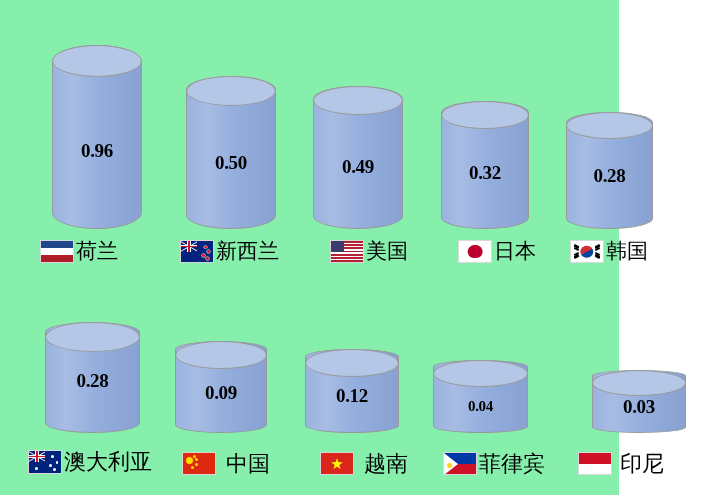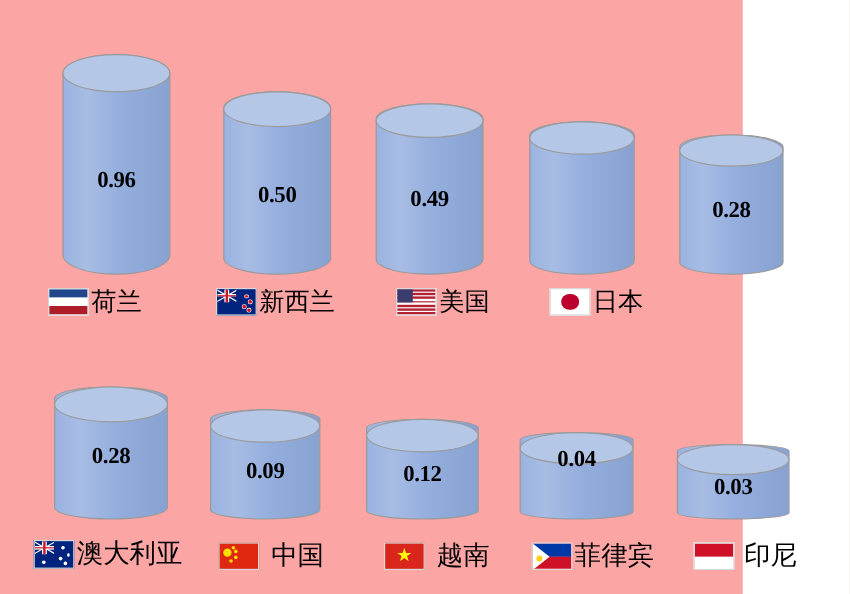--- a/index.html
+++ b/index.html
@@ -11,21 +11,21 @@
     width: 708px;
     height: 495px;
     overflow: hidden;
     font-family: "Liberation Serif", "DejaVu Serif", serif;
     position: relative;
   }
   #chart-canvas {
     position: relative;
     width: 619px;
     height: 495px;
-    background: #fca5a5;
+    background: #86efac;
   }
 
   
   .cyl {
     position: absolute;
     box-sizing: border-box;
   }
   .cyl-body {
     position: absolute;
     left: 0;
@@ -171,20 +171,21 @@
 
   <div class="cyl" style="left:313px; top:86px; width:90px; height:143px;">
     <div class="cyl-body"></div>
     <div class="cyl-top" style="height:29px;"></div>
     <div class="cyl-value" style="top:70px; font-size:19px;">0.49</div>
   </div>
 
   <div class="cyl" style="left:441px; top:101px; width:88px; height:128px;">
     <div class="cyl-body"></div>
     <div class="cyl-top" style="height:28px;"></div>
+    <div class="cyl-value" style="top:61px; font-size:19px;">0.32</div>
   </div>
 
   <div class="cyl" style="left:566px; top:112px; width:87px; height:117px;">
     <div class="cyl-body"></div>
     <div class="cyl-top" style="height:27px;"></div>
     <div class="cyl-value" style="top:53px; font-size:19px;">0.28</div>
   </div>
 
   <div class="legend-item" style="left:40px; top:240px;">
     <span class="flag flag-nl" style="width:34px; height:23px;">
@@ -227,20 +228,38 @@
     <span class="legend-label" style="font-size:21px;">美国</span>
   </div>
 
   <div class="legend-item" style="left:458px; top:240px;">
     <span class="flag flag-jp" style="width:34px; height:23px;">
       <span class="disc"></span>
     </span>
     <span class="legend-label" style="font-size:21px;">日本</span>
   </div>
 
+  <div class="legend-item" style="left:570px; top:240px;">
+    <span class="flag flag-kr" style="width:34px; height:23px;">
+      <span class="tg-r"></span>
+      <span class="tri" style="left:8%;  top:18%; width:16%; height:2px; transform:rotate(28deg);"></span>
+      <span class="tri" style="left:8%;  top:26%; width:16%; height:2px; transform:rotate(28deg);"></span>
+      <span class="tri" style="left:8%;  top:34%; width:16%; height:2px; transform:rotate(28deg);"></span>
+      <span class="tri" style="right:8%; top:18%; width:16%; height:2px; transform:rotate(-28deg);"></span>
+      <span class="tri" style="right:8%; top:26%; width:16%; height:2px; transform:rotate(-28deg);"></span>
+      <span class="tri" style="right:8%; top:34%; width:16%; height:2px; transform:rotate(-28deg);"></span>
+      <span class="tri" style="left:8%;  bottom:18%; width:16%; height:2px; transform:rotate(-28deg);"></span>
+      <span class="tri" style="left:8%;  bottom:26%; width:16%; height:2px; transform:rotate(-28deg);"></span>
+      <span class="tri" style="left:8%;  bottom:34%; width:16%; height:2px; transform:rotate(-28deg);"></span>
+      <span class="tri" style="right:8%; bottom:18%; width:16%; height:2px; transform:rotate(28deg);"></span>
+      <span class="tri" style="right:8%; bottom:26%; width:16%; height:2px; transform:rotate(28deg);"></span>
+      <span class="tri" style="right:8%; bottom:34%; width:16%; height:2px; transform:rotate(28deg);"></span>
+    </span>
+    <span class="legend-label" style="font-size:21px;">韩国</span>
+  </div>
 
   <div class="cyl" style="left:45px; top:322px; width:95px; height:111px;">
     <div class="cyl-body"></div>
     <div class="cyl-top" style="height:30px;"></div>
     <div class="cyl-value" style="top:48px; font-size:19px;">0.28</div>
   </div>
 
   <div class="cyl" style="left:175px; top:341px; width:92px; height:92px;">
     <div class="cyl-body"></div>
     <div class="cyl-top" style="height:28px;"></div>
@@ -249,24 +268,24 @@
 
   <div class="cyl" style="left:305px; top:349px; width:94px; height:84px;">
     <div class="cyl-body"></div>
     <div class="cyl-top" style="height:28px;"></div>
     <div class="cyl-value" style="top:36px; font-size:19px;">0.12</div>
   </div>
 
   <div class="cyl" style="left:433px; top:360px; width:95px; height:73px;">
     <div class="cyl-body"></div>
     <div class="cyl-top" style="height:27px;"></div>
-    <div class="cyl-value" style="top:12px; font-size:19px;">0.04</div>
-  </div>
-
-  <div class="cyl" style="left:564px; top:370px; width:94px; height:63px;border-radius:21px;">
+    <div class="cyl-value" style="top:38px; font-size:15px;">0.04</div>
+  </div>
+
+  <div class="cyl" style="left:592px; top:370px; width:94px; height:63px;border-radius:21px;">
     <div class="cyl-body"></div>
     <div class="cyl-top" style="height:26px;"></div>
     <div class="cyl-value" style="top:26px; font-size:19px;">0.03</div>
   </div>
 
   <div class="legend-item" style="left:28px; top:450px;">
     <span class="flag flag-au" style="width:34px; height:24px;">
       <span class="uj">
           <span class="d1"></span>
           <span class="d2"></span>

